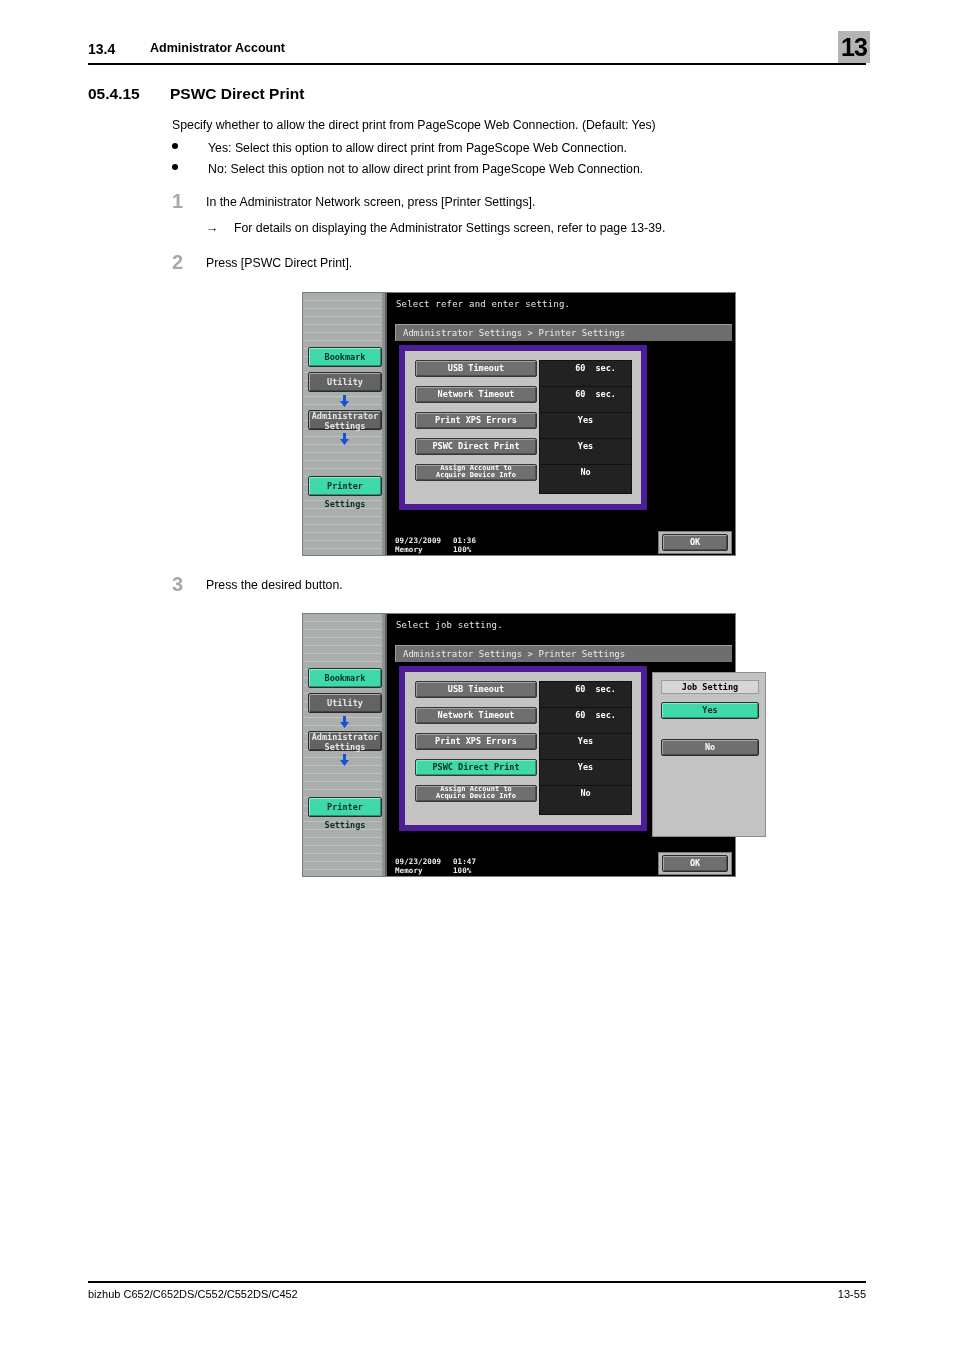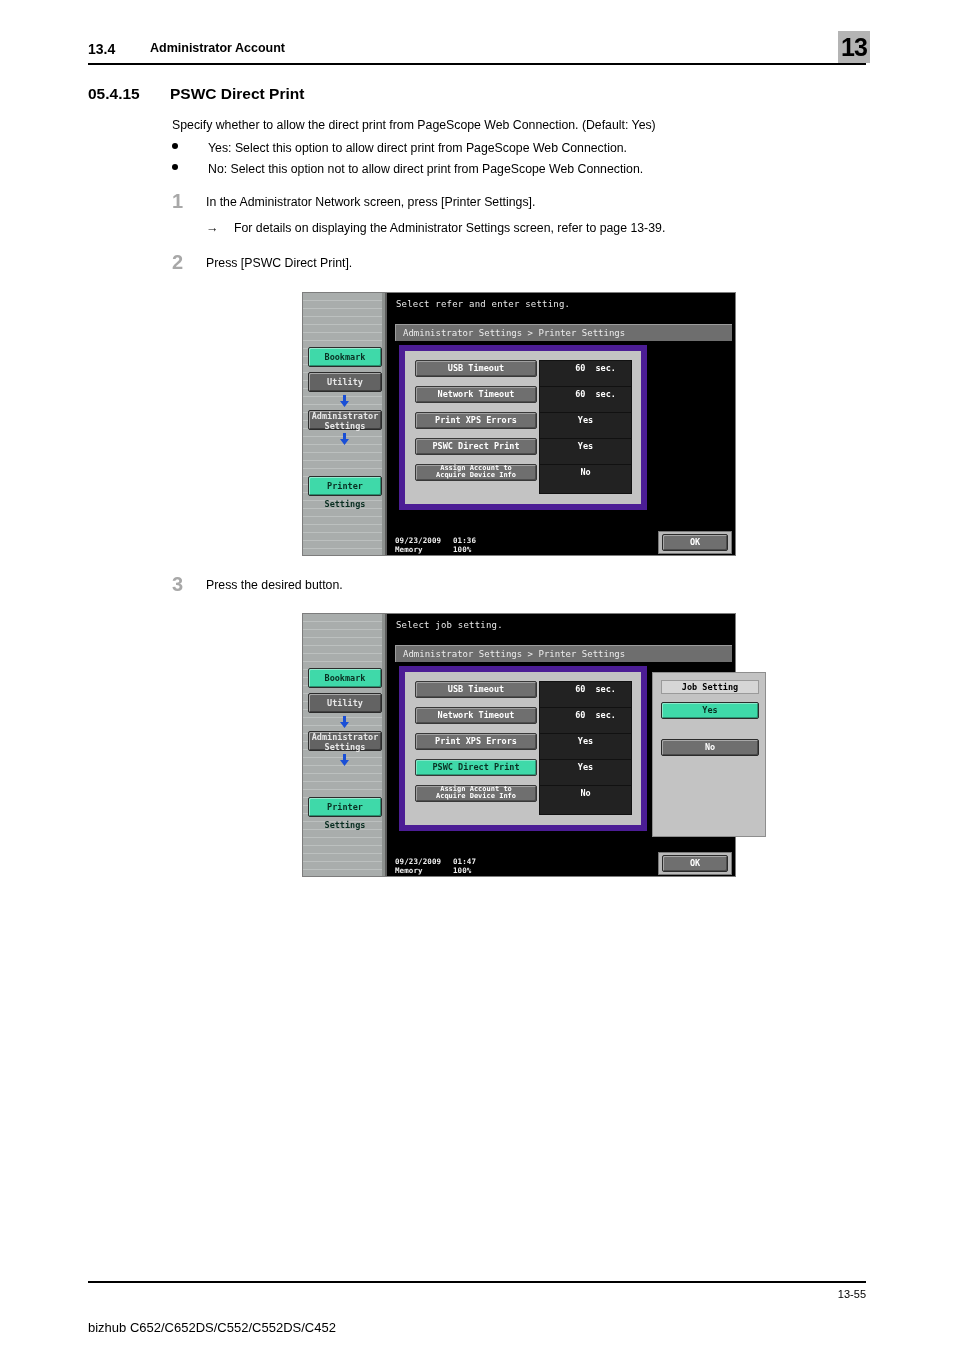--- a/index.html
+++ b/index.html
@@ -168,21 +168,21 @@
     box-shadow: inset 1px 1px 0 rgba(255,255,255,.4), inset -1px -1px 0 rgba(0,0,0,.32);
     z-index:5;
   }
   .ok-wrap{
     position:absolute; right:3px; bottom:1px; width:74px; height:23px;
     background:#b9b9b9; border:1px solid #787878; z-index:4;
   }
 
   
   .footer-rule { position:absolute; left:88px; top:1281px; width:778px; height:2px; background:#000; }
-  .footer-left { position:absolute; left:88px; top:1320px; font-size:13px; }
+  .footer-left { position:absolute; left:88px; top:1288px; font-size:11px; }
   .footer-right { position:absolute; left:788px; top:1288px; width:78px; text-align:right; font-size:11px; }
 </style>
 </head>
 <body>
 
 <div class="page-header">
   <span class="hdr-num">13.4</span>
   <span class="hdr-title">Administrator Account</span>
   <div class="hdr-rule"></div>
 </div>

